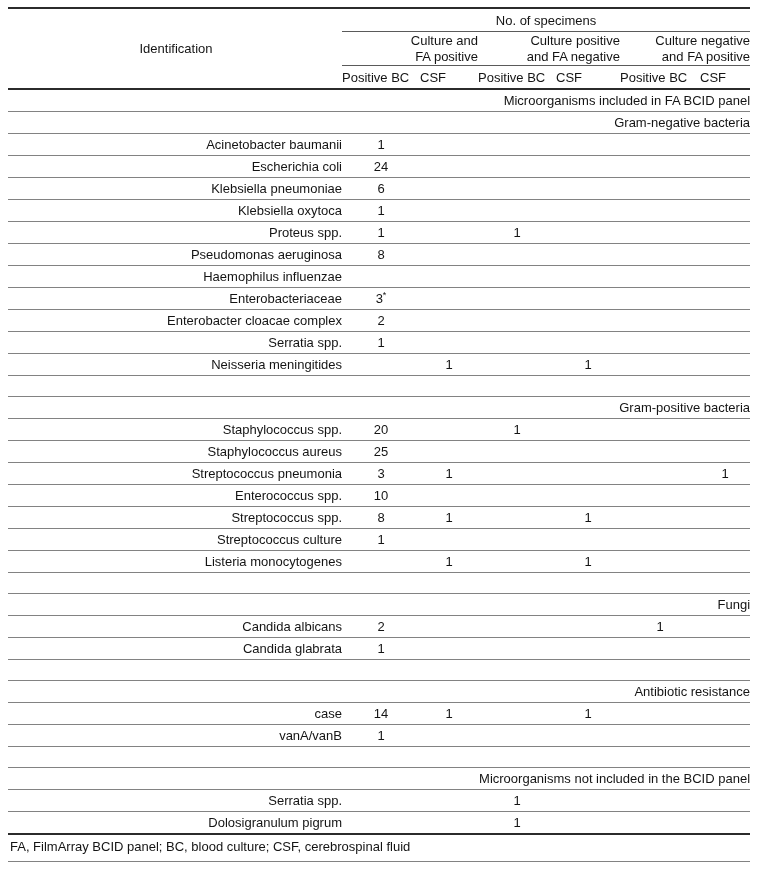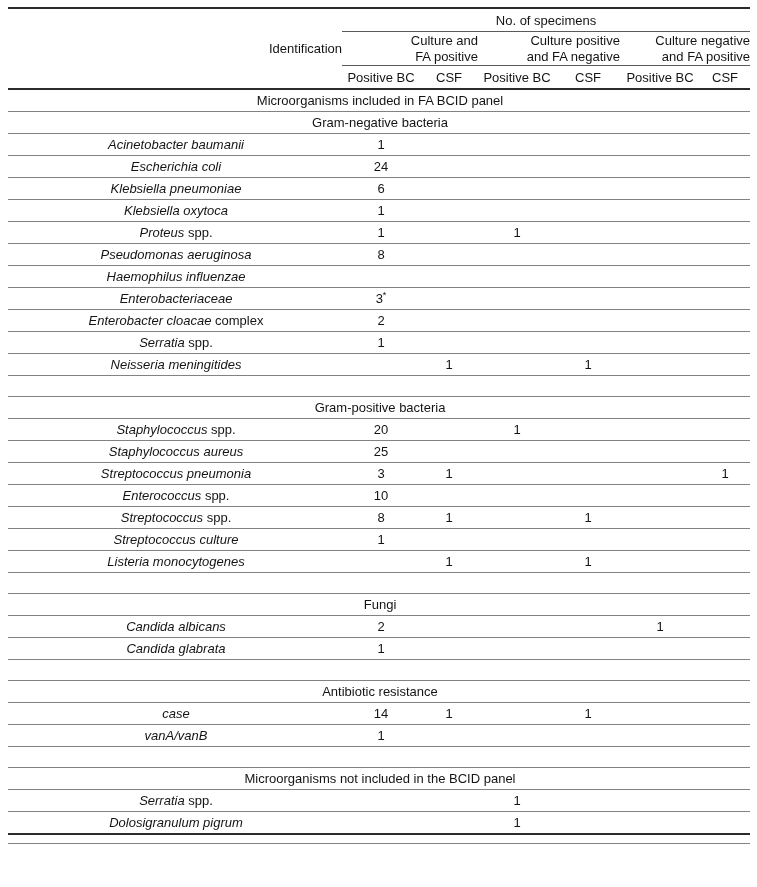--- a/index.html
+++ b/index.html
@@ -27,58 +27,58 @@
     font-weight: normal;
     overflow: hidden;
     white-space: nowrap;
   }
   .th-title {
     vertical-align: middle;
     height: 22px;
     border-bottom: 1px solid #5a5a5a;
   }
   .th-id {
-    text-align: right;
+    text-align: center;
     vertical-align: middle;
     padding-left: 2px;
     border-bottom: 2px solid #2b2b2b;
   }
   .th-group {
     text-align: right;
     vertical-align: middle;
     height: 33px;
     line-height: 1.18;
     white-space: pre-line;
     border-bottom: 1px solid #5a5a5a;
   }
   .th-sub {
-    text-align: center;
+    text-align: left;
     vertical-align: middle;
     height: 22px;
     border-bottom: 2px solid #2b2b2b;
   }
   tbody td {
     border-bottom: 1px solid #828282;
     height: 21px;
     vertical-align: middle;
   }
   td.name, td.section {
-    text-align: center;
+    text-align: right;
     padding-left: 2px;
   }
   td.val {
     text-align: center;
   }
   td.gap {
     height: 20px;
   }
   tbody tr:last-child td {
     border-bottom: 2px solid #2b2b2b;
   }
-  .sci { font-style: italic; }
+  .sci { }
   sup.marker {
     font-size: 9px;
     line-height: 0;
     vertical-align: super;
   }
   .footnotes {
     width: 742px;
     padding: 3px 0 5px 2px;
     font-size: 13px;
     line-height: 1.35;
@@ -367,14 +367,15 @@
           <td class="val"></td>
           <td class="val">1</td>
           <td class="val"></td>
           <td class="val"></td>
           <td class="val"></td>
         </tr>
       </tbody>
   </table>
 
   <div class="footnotes">
+    <div class="fline">FA, FilmArray BCID panel; BC, blood culture; CSF, cerebrospinal fluid</div>
   </div>
 </div>
 
 </body></html>

